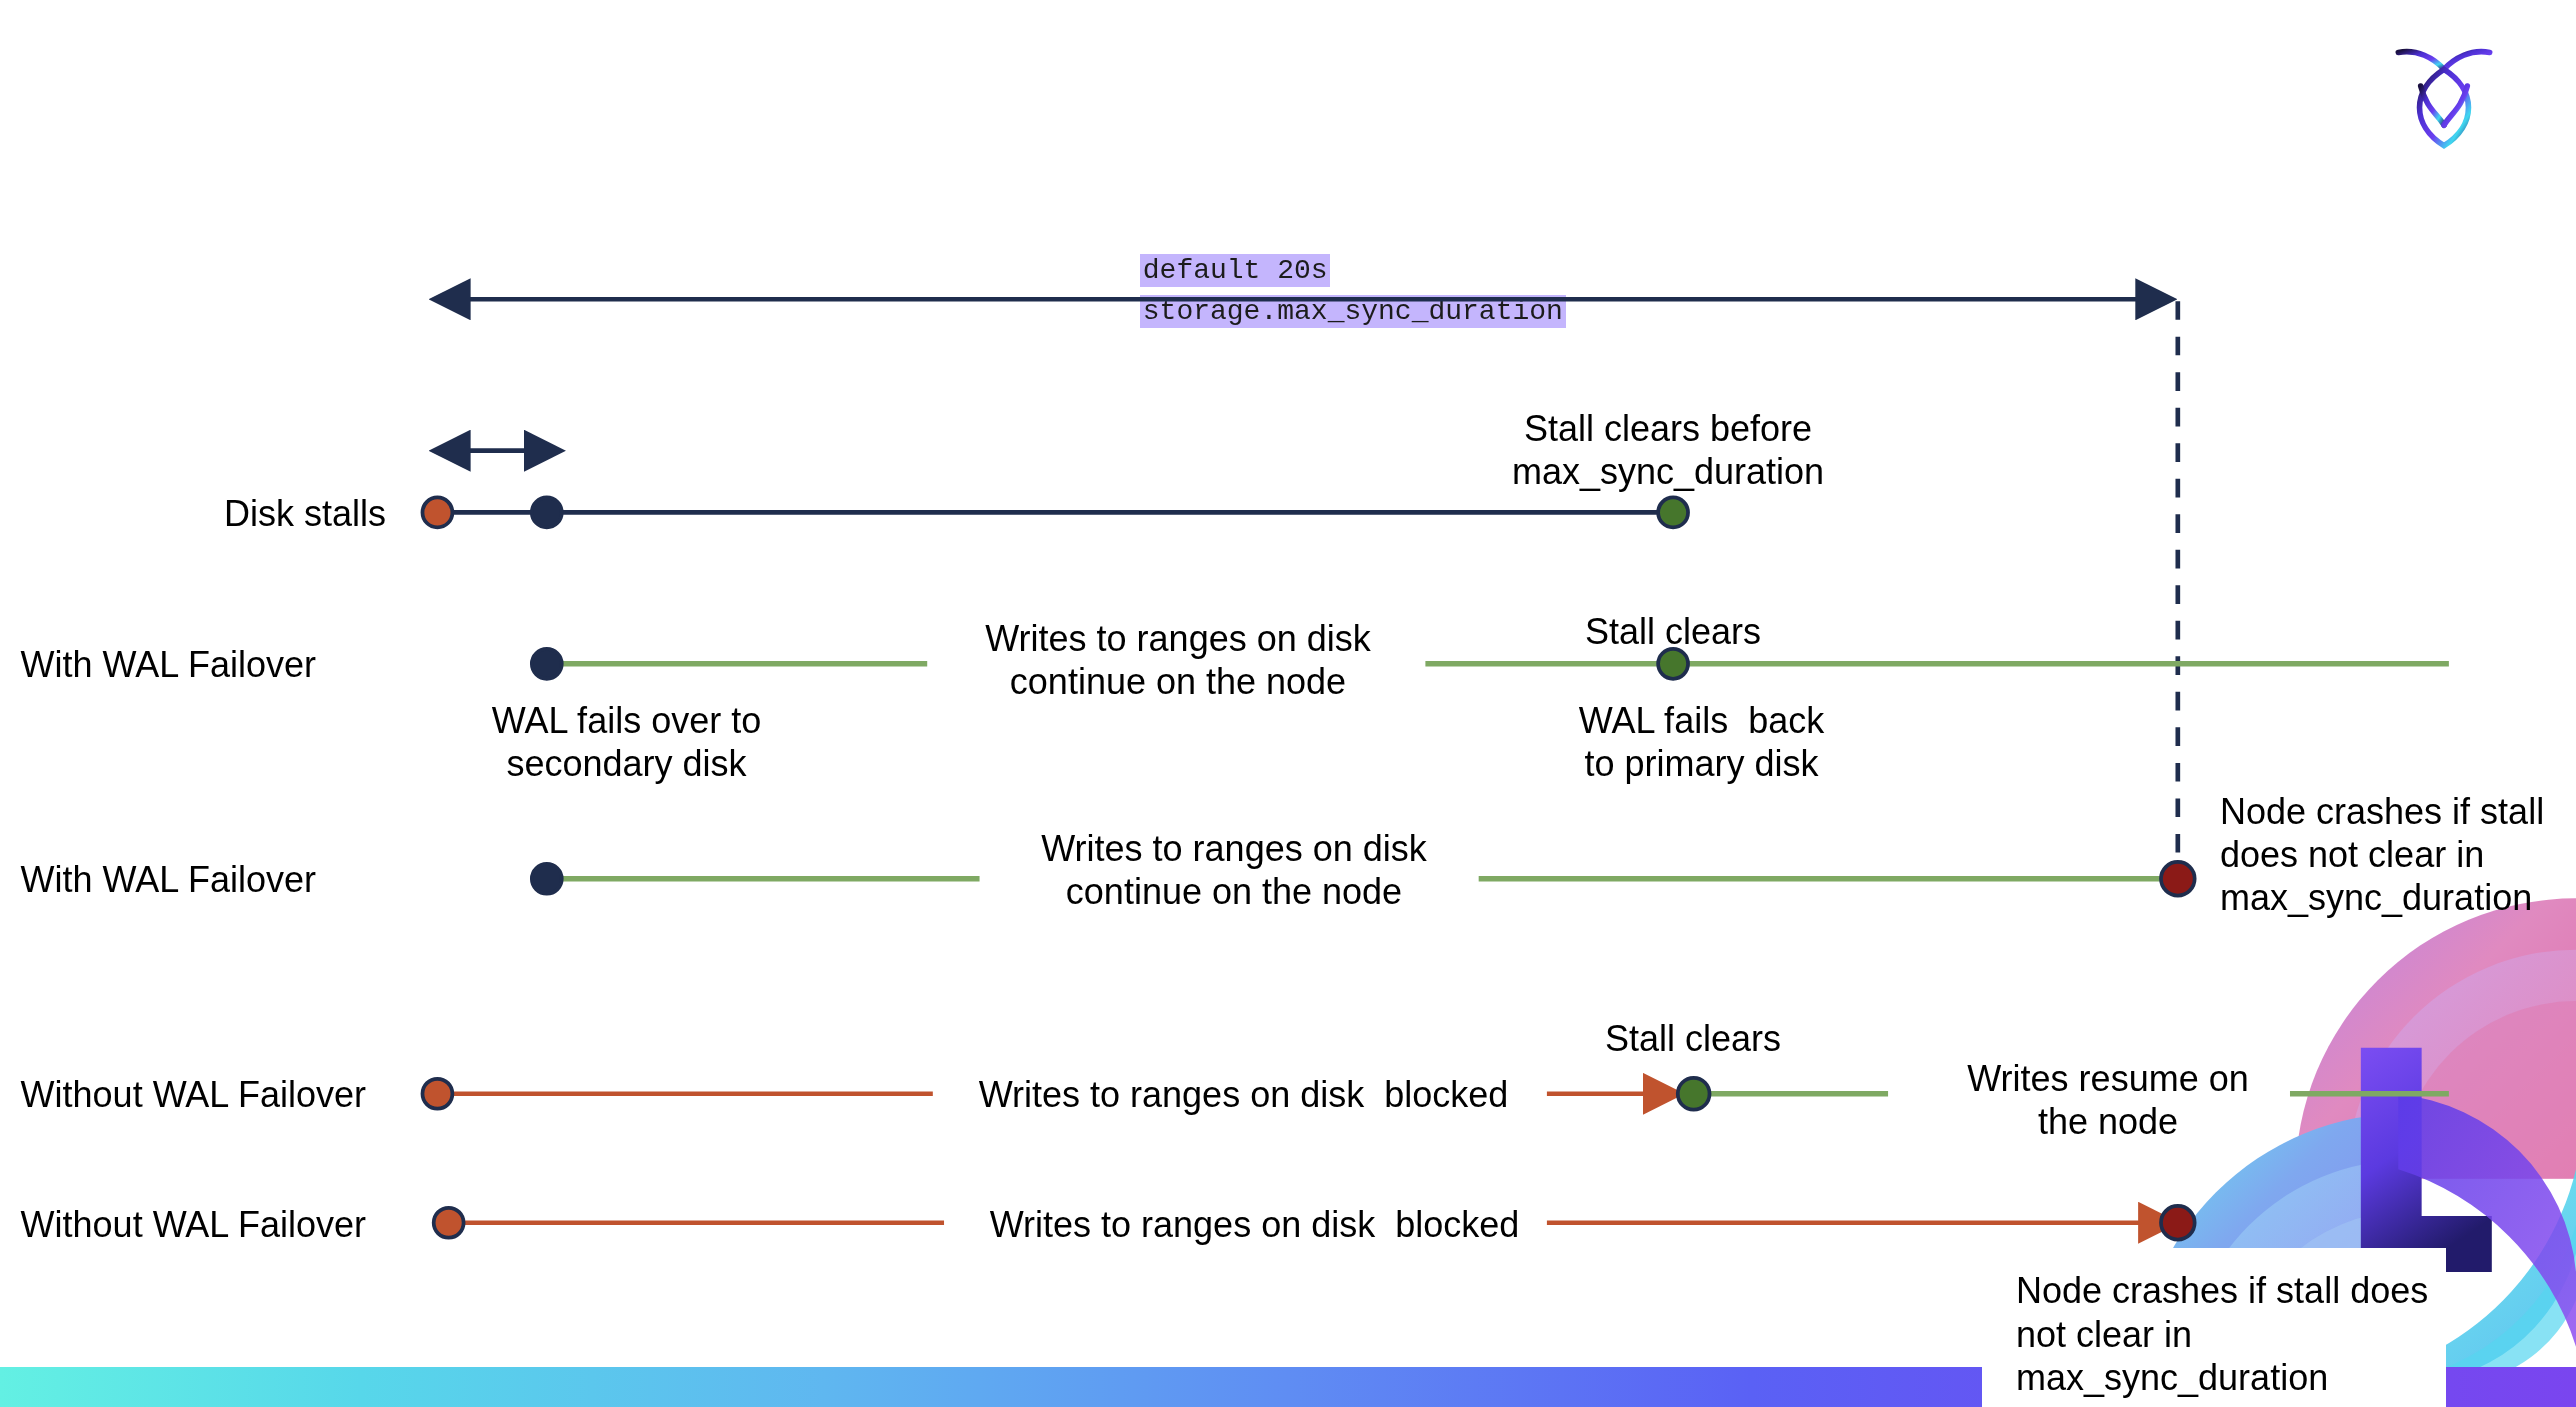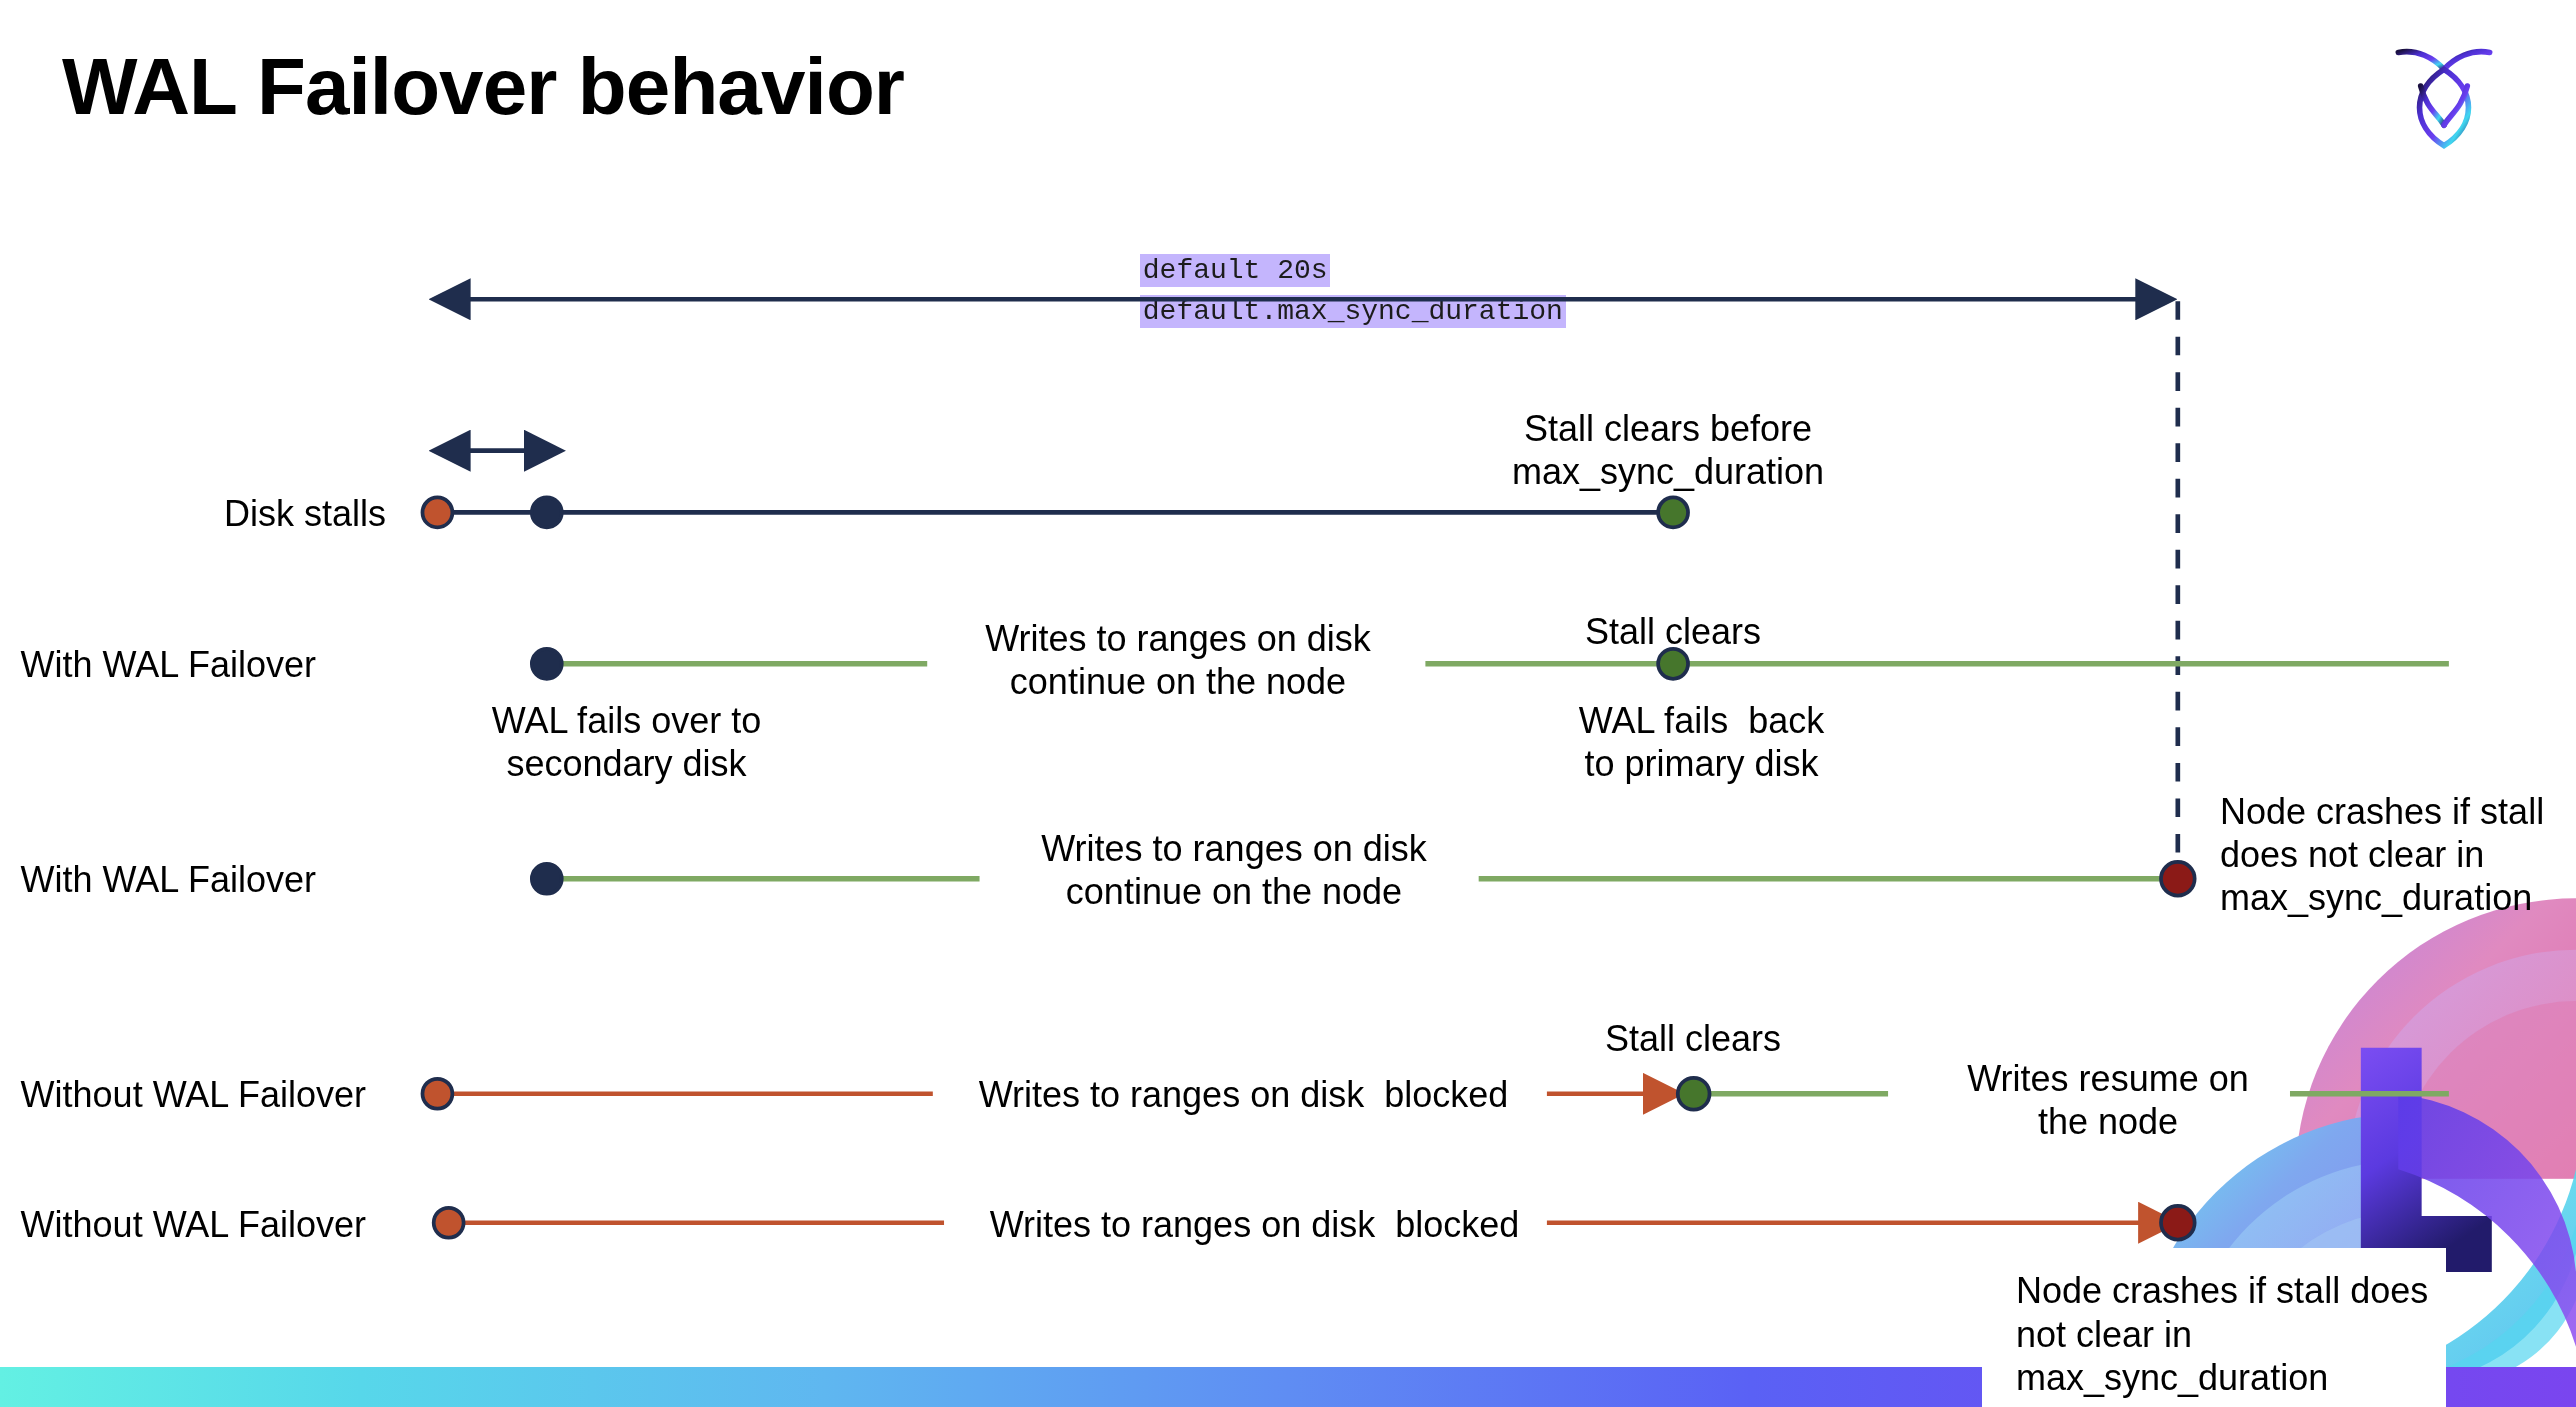--- a/index.html
+++ b/index.html
@@ -180,21 +180,20 @@
     <path d="M620 390 A 240 240 0 0 1 400 560 L500 560 A 150 150 0 0 0 620 470 Z" fill="#56d6f0" opacity="0.7"></path>
 
     <path d="M390 200 L455 200 L455 380 L530 380 L530 440 L390 440 Z" fill="url(#gViolet)"></path>
     <path d="M430 250 A 210 210 0 0 1 620 440 L620 520 A 290 290 0 0 0 430 330 Z" fill="url(#gDeep)" opacity="0.85"></path>
 
     <path d="M185 520 L215 560 L185 560 Z" fill="#5ef0e6"></path>
   </svg>
 
   <div id="bottom-bar"></div>
 
-  <div id="page-title">WAL Failover behavior</div>
 
   <svg id="logo" viewBox="0 0 118 140">
     <defs>
       <linearGradient id="logoGrad" x1="0" y1="0" x2="1" y2="1">
         <stop offset="0%" stop-color="#1a1040"></stop>
         <stop offset="30%" stop-color="#4b2fd0"></stop>
         <stop offset="58%" stop-color="#6a3ff0"></stop>
         <stop offset="80%" stop-color="#3fd8f0"></stop>
         <stop offset="100%" stop-color="#2a1a6e"></stop>
       </linearGradient>
@@ -204,21 +203,21 @@
       <path d="M108 26 C 88 22, 70 32, 59 44"></path>
       <path d="M59 44 C 24 66, 24 104, 59 126 C 94 104, 94 66, 59 44 Z"></path>
       <path d="M34 62 C 40 86, 52 92, 59 104"></path>
       <path d="M84 62 C 78 86, 66 92, 59 104"></path>
       <path d="M59 104 L59 126"></path>
     </g>
   </svg>
 
   <div class="code-chip" id="chip-max-sync">
     <div><span>default 20s</span></div>
-    <div><span>default.max_sync_duration</span></div>
+    <div><span>storage.max_sync_duration</span></div>
   </div>
 
 
   <svg id="chart-svg" viewBox="0 0 2756 1506">
     <defs>
       <marker id="arrowNavyR" markerWidth="9" markerHeight="9" refX="7.5" refY="4.5" orient="auto">
         <path d="M0,0 L9,4.5 L0,9 Z" fill="#1f2d4d"></path>
       </marker>
       <marker id="arrowNavyL" markerWidth="9" markerHeight="9" refX="1.5" refY="4.5" orient="auto">
         <path d="M9,0 L0,4.5 L9,9 Z" fill="#1f2d4d"></path>

